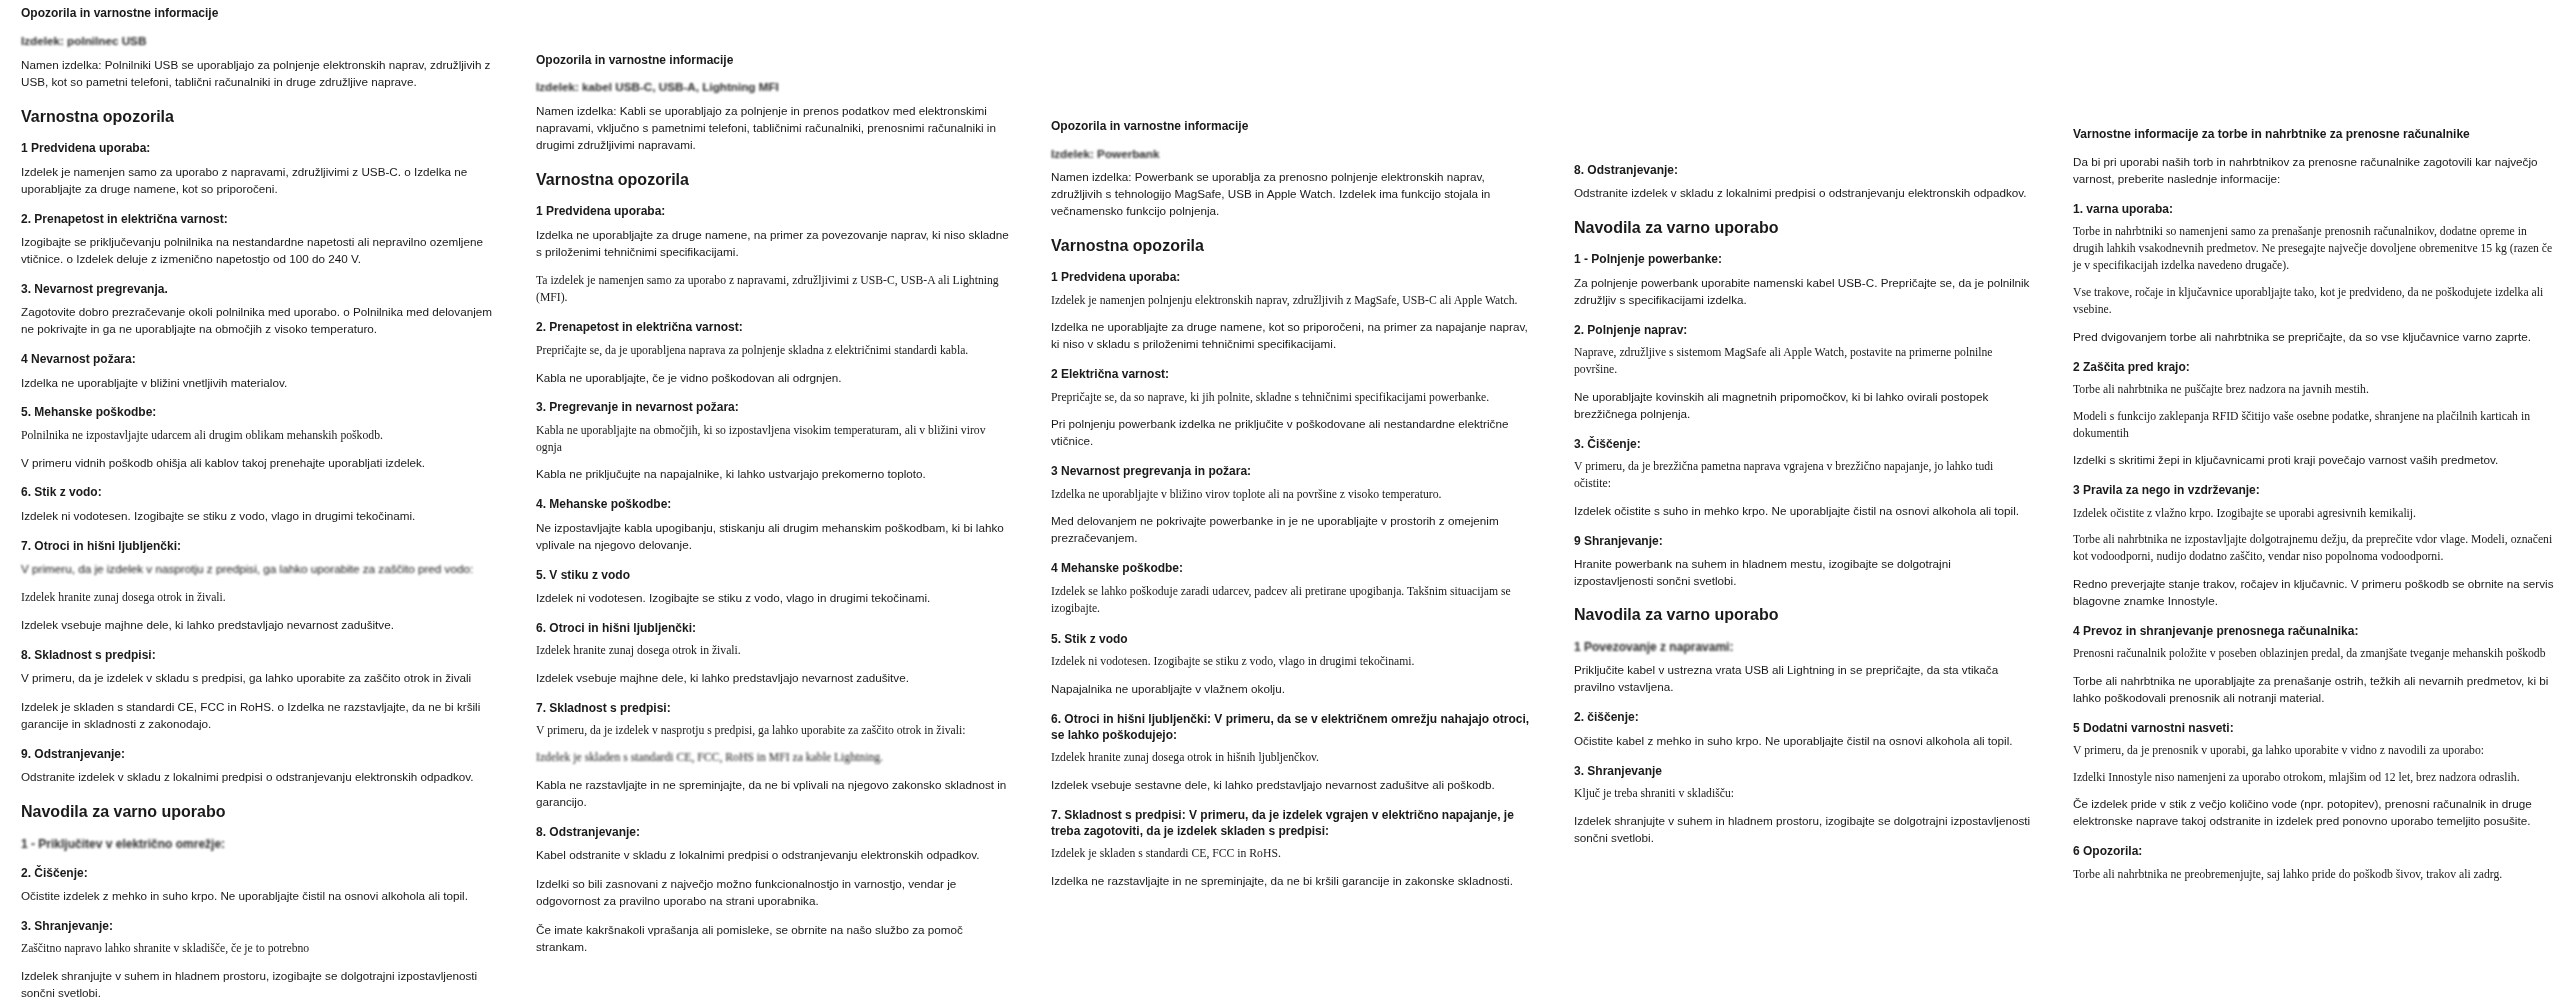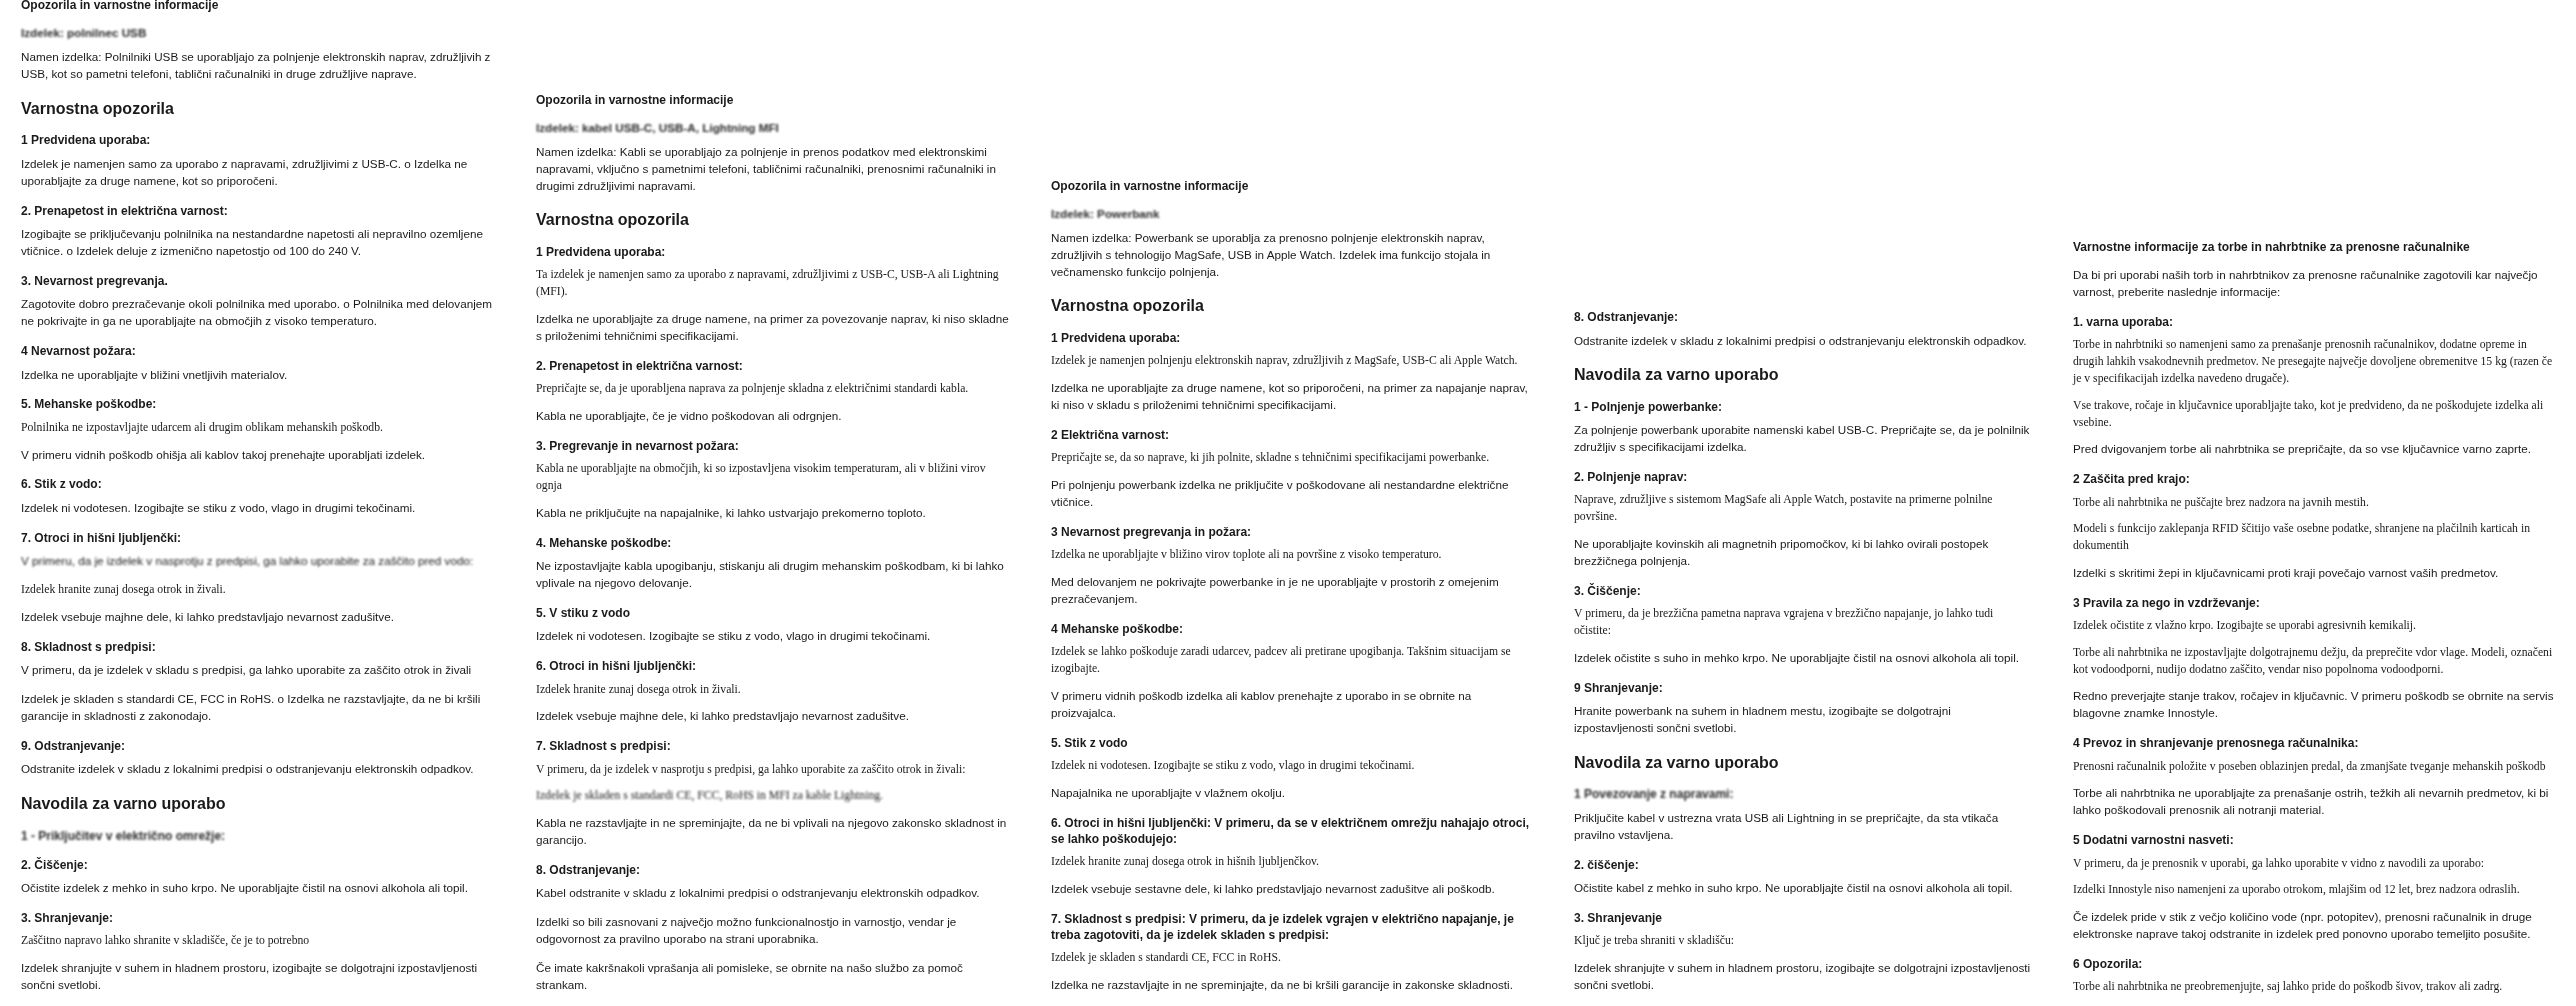--- a/index.html
+++ b/index.html
@@ -10,21 +10,21 @@
   body {
     width: 2576px;
     height: 1006px;
     font-family: "Liberation Sans", sans-serif;
     color: #1a1a1a;
     overflow: hidden;
   }
   .page {
     display: flex;
     flex-direction: row;
-    align-items: flex-end;
+    align-items: center;
     width: 2576px;
     height: 1006px;
     padding: 14.5px 0 0 0;
     box-sizing: border-box;
   }
   .column {
     box-sizing: border-box;
     padding: 0 21px 0 21px;
     font-size: 11.7px;
     line-height: 1.42;
@@ -120,22 +120,22 @@
     <p class="para">Izdelek shranjujte v suhem in hladnem prostoru, izogibajte se dolgotrajni izpostavljenosti sončni svetlobi.</p>
   </div>
 
   <div class="column col-2">
     <div class="col-title">Opozorila in varnostne informacije</div>
     <div class="sub-title"><span class="blurred">Izdelek: kabel USB-C, USB-A, Lightning MFI</span></div>
 
     <p class="para">Namen izdelka: Kabli se uporabljajo za polnjenje in prenos podatkov med elektronskimi napravami, vključno s pametnimi telefoni, tabličnimi računalniki, prenosnimi računalniki in drugimi združljivimi napravami.</p>
     <div class="heading">Varnostna opozorila</div>
     <div class="item-head">1 Predvidena uporaba:</div>
+    <p class="para">Izdelka ne uporabljajte za druge namene, na primer za povezovanje naprav, ki niso skladne s priloženimi tehničnimi specifikacijami.</p>
     <p class="para tight">Ta izdelek je namenjen samo za uporabo z napravami, združljivimi z USB-C, USB-A ali Lightning (MFI).</p>
-    <p class="para">Izdelka ne uporabljajte za druge namene, na primer za povezovanje naprav, ki niso skladne s priloženimi tehničnimi specifikacijami.</p>
     <div class="item-head">2. Prenapetost in električna varnost:</div>
     <p class="para tight">Prepričajte se, da je uporabljena naprava za polnjenje skladna z električnimi standardi kabla.</p>
     <p class="para">Kabla ne uporabljajte, če je vidno poškodovan ali odrgnjen.</p>
     <div class="item-head">3. Pregrevanje in nevarnost požara:</div>
     <p class="para tight">Kabla ne uporabljajte na območjih, ki so izpostavljena visokim temperaturam, ali v bližini virov ognja</p>
     <p class="para">Kabla ne priključujte na napajalnike, ki lahko ustvarjajo prekomerno toploto.</p>
     <div class="item-head">4. Mehanske poškodbe:</div>
     <p class="para">Ne izpostavljajte kabla upogibanju, stiskanju ali drugim mehanskim poškodbam, ki bi lahko vplivale na njegovo delovanje.</p>
     <div class="item-head">5. V stiku z vodo</div>
     <p class="para">Izdelek ni vodotesen. Izogibajte se stiku z vodo, vlago in drugimi tekočinami.</p>
@@ -162,21 +162,20 @@
     <p class="para tight">Izdelek je namenjen polnjenju elektronskih naprav, združljivih z MagSafe, USB-C ali Apple Watch.</p>
     <p class="para">Izdelka ne uporabljajte za druge namene, kot so priporočeni, na primer za napajanje naprav, ki niso v skladu s priloženimi tehničnimi specifikacijami.</p>
     <div class="item-head">2 Električna varnost:</div>
     <p class="para tight">Prepričajte se, da so naprave, ki jih polnite, skladne s tehničnimi specifikacijami powerbanke.</p>
     <p class="para">Pri polnjenju powerbank izdelka ne priključite v poškodovane ali nestandardne električne vtičnice.</p>
     <div class="item-head">3 Nevarnost pregrevanja in požara:</div>
     <p class="para tight">Izdelka ne uporabljajte v bližino virov toplote ali na površine z visoko temperaturo.</p>
     <p class="para">Med delovanjem ne pokrivajte powerbanke in je ne uporabljajte v prostorih z omejenim prezračevanjem.</p>
     <div class="item-head">4 Mehanske poškodbe:</div>
     <p class="para tight">Izdelek se lahko poškoduje zaradi udarcev, padcev ali pretirane upogibanja. Takšnim situacijam se izogibajte.</p>
-    <p class="para">V primeru vidnih poškodb izdelka ali kablov prenehajte z uporabo in se obrnite na proizvajalca.</p>
     <div class="item-head">5. Stik z vodo</div>
     <p class="para tight">Izdelek ni vodotesen. Izogibajte se stiku z vodo, vlago in drugimi tekočinami.</p>
     <p class="para">Napajalnika ne uporabljajte v vlažnem okolju.</p>
     <div class="item-head">6. Otroci in hišni ljubljenčki: V primeru, da se v električnem omrežju nahajajo otroci, se lahko poškodujejo:</div>
     <p class="para tight">Izdelek hranite zunaj dosega otrok in hišnih ljubljenčkov.</p>
     <p class="para">Izdelek vsebuje sestavne dele, ki lahko predstavljajo nevarnost zadušitve ali poškodb.</p>
     <div class="item-head">7. Skladnost s predpisi: V primeru, da je izdelek vgrajen v električno napajanje, je treba zagotoviti, da je izdelek skladen s predpisi:</div>
     <p class="para tight">Izdelek je skladen s standardi CE, FCC in RoHS.</p>
     <p class="para">Izdelka ne razstavljajte in ne spreminjajte, da ne bi kršili garancije in zakonske skladnosti.</p>
   </div>

